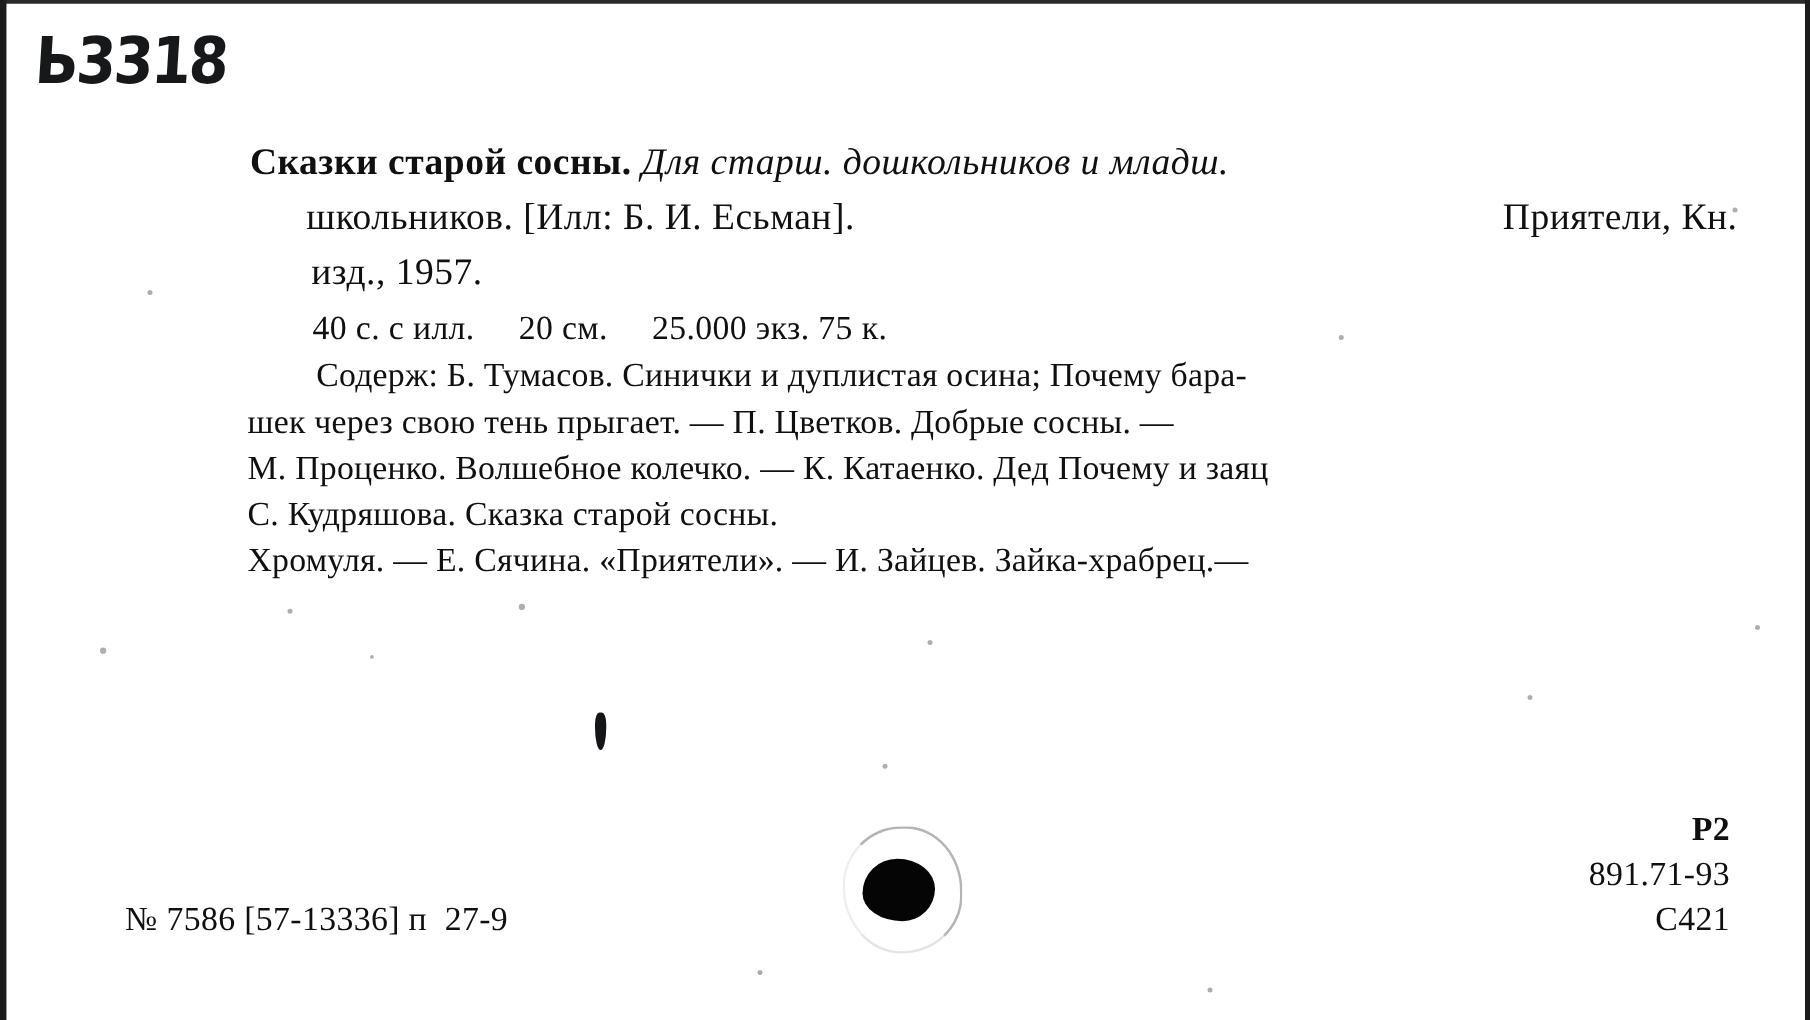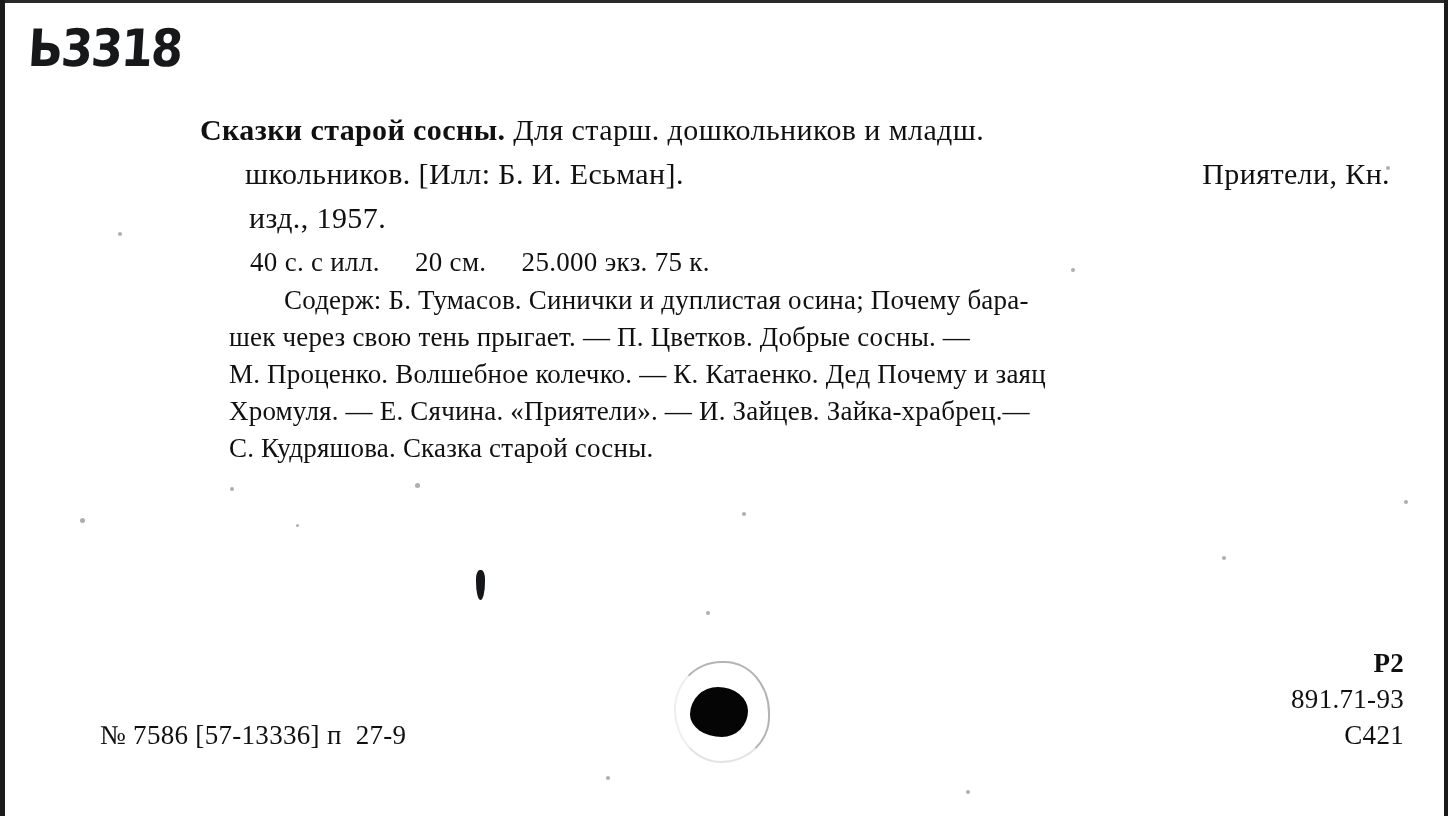--- a/index.html
+++ b/index.html
@@ -58,21 +58,21 @@
   .title-block {
     position: absolute;
     left: 200px;
     top: 108px;
     width: 1190px;
     font-size: 30px;
     line-height: 44px;
     letter-spacing: 0.4px;
   }
   .title-line-1 { font-weight: 700; }
-  .title-line-1 .t-normal { font-weight: 400; }
+  .title-line-1 .t-normal { font-weight: 400; font-style: italic; }
   .title-line-2 {
     display: flex;
     margin-left: 45px;
     width: 1145px;
     justify-content: flex-end;
   }
   .title-line-2 .seg-a { white-space: nowrap; }
   .title-line-2 .seg-b { margin-left: auto; white-space: nowrap; }
   .title-line-3 {
     margin-left: 49px;
@@ -89,21 +89,21 @@
 
   .contents {
     position: absolute;
     left: 198px;
     top: 282px;
     width: 1205px;
     font-size: 27px;
     line-height: 37px;
     letter-spacing: 0.2px;
   }
-  .contents .ln { white-space: nowrap; margin-left: 31px; }
+  .contents .ln { white-space: nowrap; }
   .contents .ln.first { text-indent: 55px; }
 
   
   .speck {
     position: absolute;
     background: #9a9a9a;
     border-radius: 50%;
     opacity: 0.8;
   }
 
@@ -148,21 +148,21 @@
     position: absolute;
     left: 100px;
     top: 645px;
     font-size: 27px;
     line-height: 36px;
     letter-spacing: 0.3px;
     white-space: pre;
   }
   .footer-right {
     position: absolute;
-    right: 44px;
+    right: 64px;
     top: 645px;
     font-size: 27px;
     line-height: 36px;
     text-align: right;
     letter-spacing: 0.3px;
   }
   .footer-right .fr-1 { font-weight: 700; }
 </style>
 </head>
 <body>
@@ -183,22 +183,22 @@
     </div>
     <div class="title-line-3">изд., 1957.</div>
   </div>
 
   <div class="phys-line">40 с. с илл.     20 см.     25.000 экз. 75 к.</div>
 
   <div class="contents">
     <div class="ln first">Содерж: Б. Тумасов. Синички и дуплистая осина; Почему бара-</div>
     <div class="ln">шек через свою тень прыгает. — П. Цветков. Добрые сосны. —</div>
     <div class="ln">М. Проценко. Волшебное колечко. — К. Катаенко. Дед Почему и заяц</div>
+    <div class="ln">С. Кудряшова. Сказка старой сосны.</div>
     <div class="ln">Хромуля. — Е. Сячина. «Приятели». — И. Зайцев. Зайка-храбрец.—</div>
-    <div class="ln">С. Кудряшова. Сказка старой сосны.</div>
   </div>
 
   <div class="footer-left">
     <div>№ 7586 [57-13336] п  27-9</div>
     
     
   </div>
 
   <div class="footer-right">
     <div class="fr-1">Р2</div>

